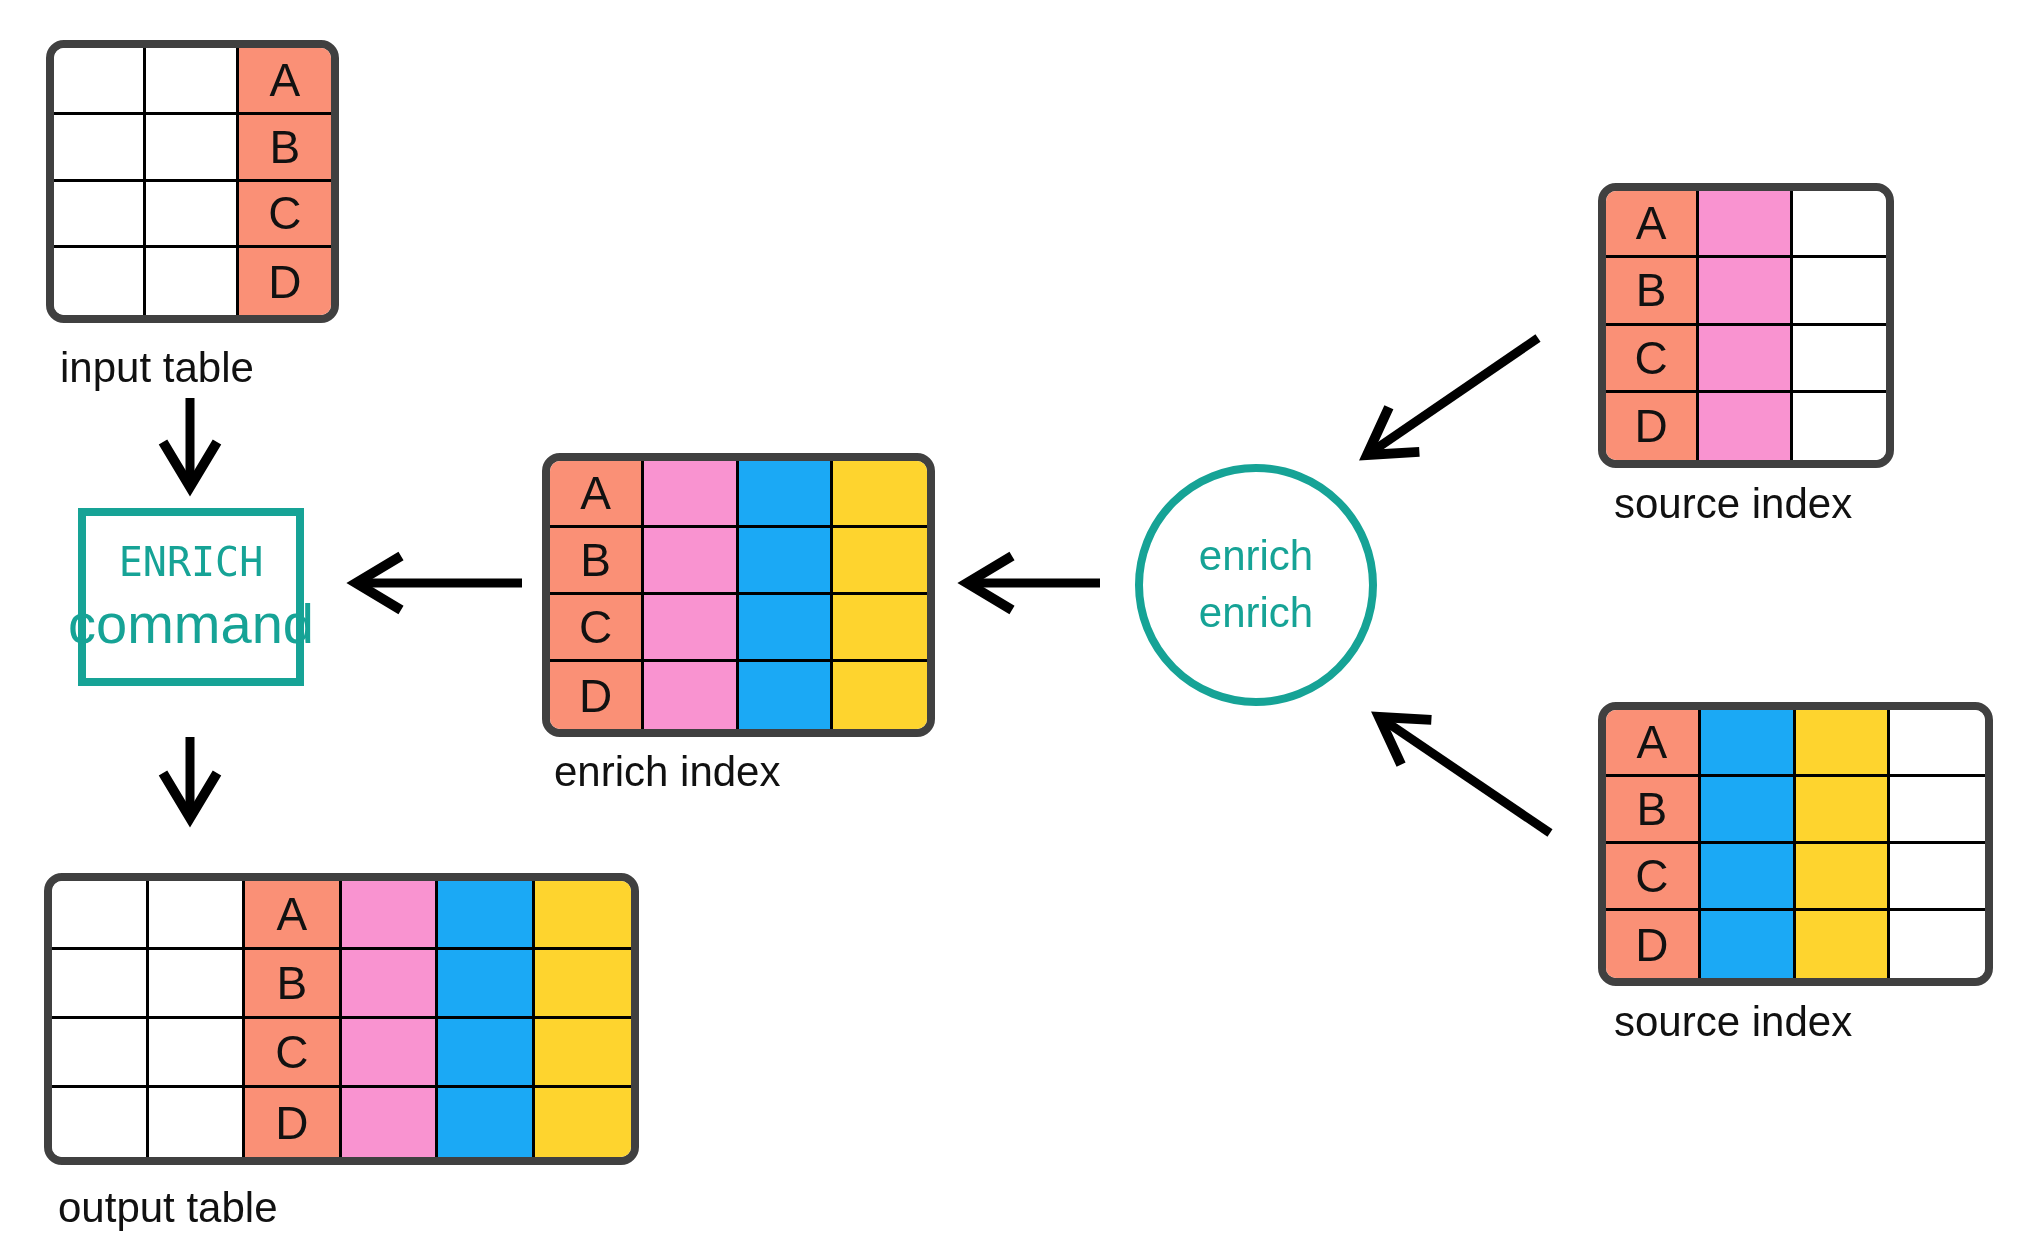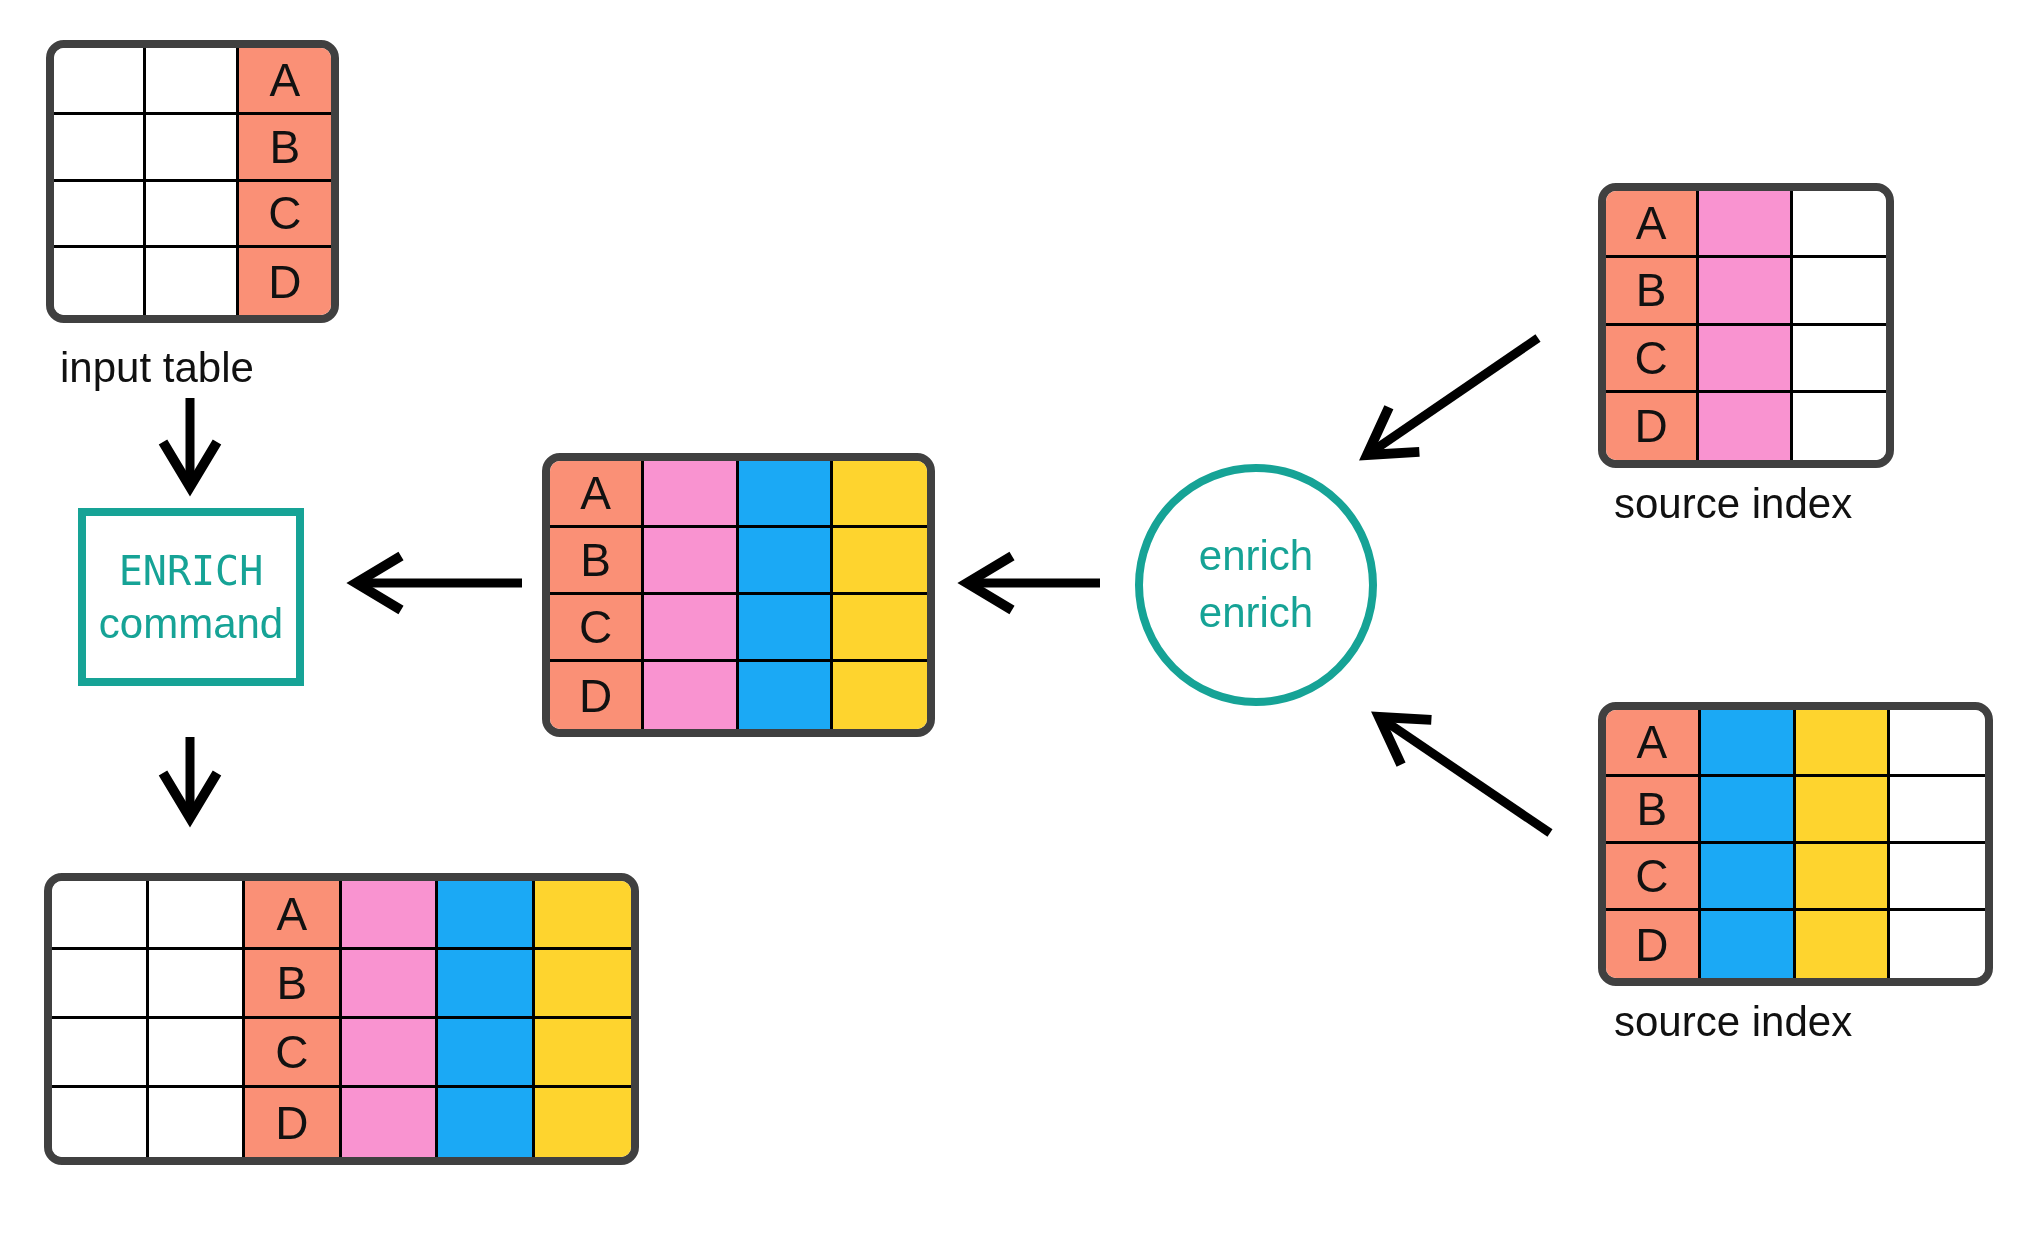--- a/index.html
+++ b/index.html
@@ -48,21 +48,21 @@
     position:absolute;left:78px;top:508px;width:226px;height:178px;
     box-sizing:border-box;border:8px solid var(--teal,#16a396);
     display:flex;flex-direction:column;align-items:center;justify-content:center;
     background:#fff;
   }
   #enrich-command-box .cmd-line1{
     font-family:"DejaVu Sans Mono", monospace;
     font-size:40px;color:var(--teal,#16a396);line-height:1.35;
   }
   #enrich-command-box .cmd-line2{
-    font-size:42px;color:var(--teal,#16a396);line-height:1.25;
+    font-size:56px;color:var(--teal,#16a396);line-height:1.25;
   }
   
   #enrich-policy-circle{
     position:absolute;left:1135px;top:464px;width:242px;height:242px;
     box-sizing:border-box;border:8px solid var(--teal,#16a396);
     border-radius:50%;
     display:flex;flex-direction:column;align-items:center;justify-content:center;
     background:#fff;
   }
   #enrich-policy-circle span{
@@ -140,20 +140,21 @@
       <div class="cell bR bB" style="background: rgb(249, 147, 208);"></div>
       <div class="cell bR bB" style="background: rgb(27, 169, 245);"></div>
       <div class="cell bB" style="background: rgb(254, 212, 46);"></div>
       <div class="cell bR" style="background: rgb(250, 144, 118);">
         <span>D</span>
       </div>
       <div class="cell bR" style="background: rgb(249, 147, 208);"></div>
       <div class="cell bR" style="background: rgb(27, 169, 245);"></div>
       <div class="cell" style="background: rgb(254, 212, 46);"></div>
     </div>
+  <div id="enrich-index-caption" class="caption">enrich index</div>
 
   <div id="enrich-policy-circle">
     <span>enrich</span>
     <span>enrich</span>
   </div>
 
   <div id="source-index-top-table" class="dtable" style="grid-template-columns: repeat(3, 1fr); grid-template-rows: repeat(4, 1fr);">
       <div class="cell bR bB" style="background: rgb(250, 144, 118);">
         <span>A</span>
       </div>
@@ -232,14 +233,15 @@
       <div class="cell bB" style="background: rgb(254, 212, 46);"></div>
       <div class="cell bR" style="background: rgb(255, 255, 255);"></div>
       <div class="cell bR" style="background: rgb(255, 255, 255);"></div>
       <div class="cell bR" style="background: rgb(250, 144, 118);">
         <span>D</span>
       </div>
       <div class="cell bR" style="background: rgb(249, 147, 208);"></div>
       <div class="cell bR" style="background: rgb(27, 169, 245);"></div>
       <div class="cell" style="background: rgb(254, 212, 46);"></div>
     </div>
+  <div id="output-table-caption" class="caption">output table</div>
 
 </div>
 
 </body></html>

